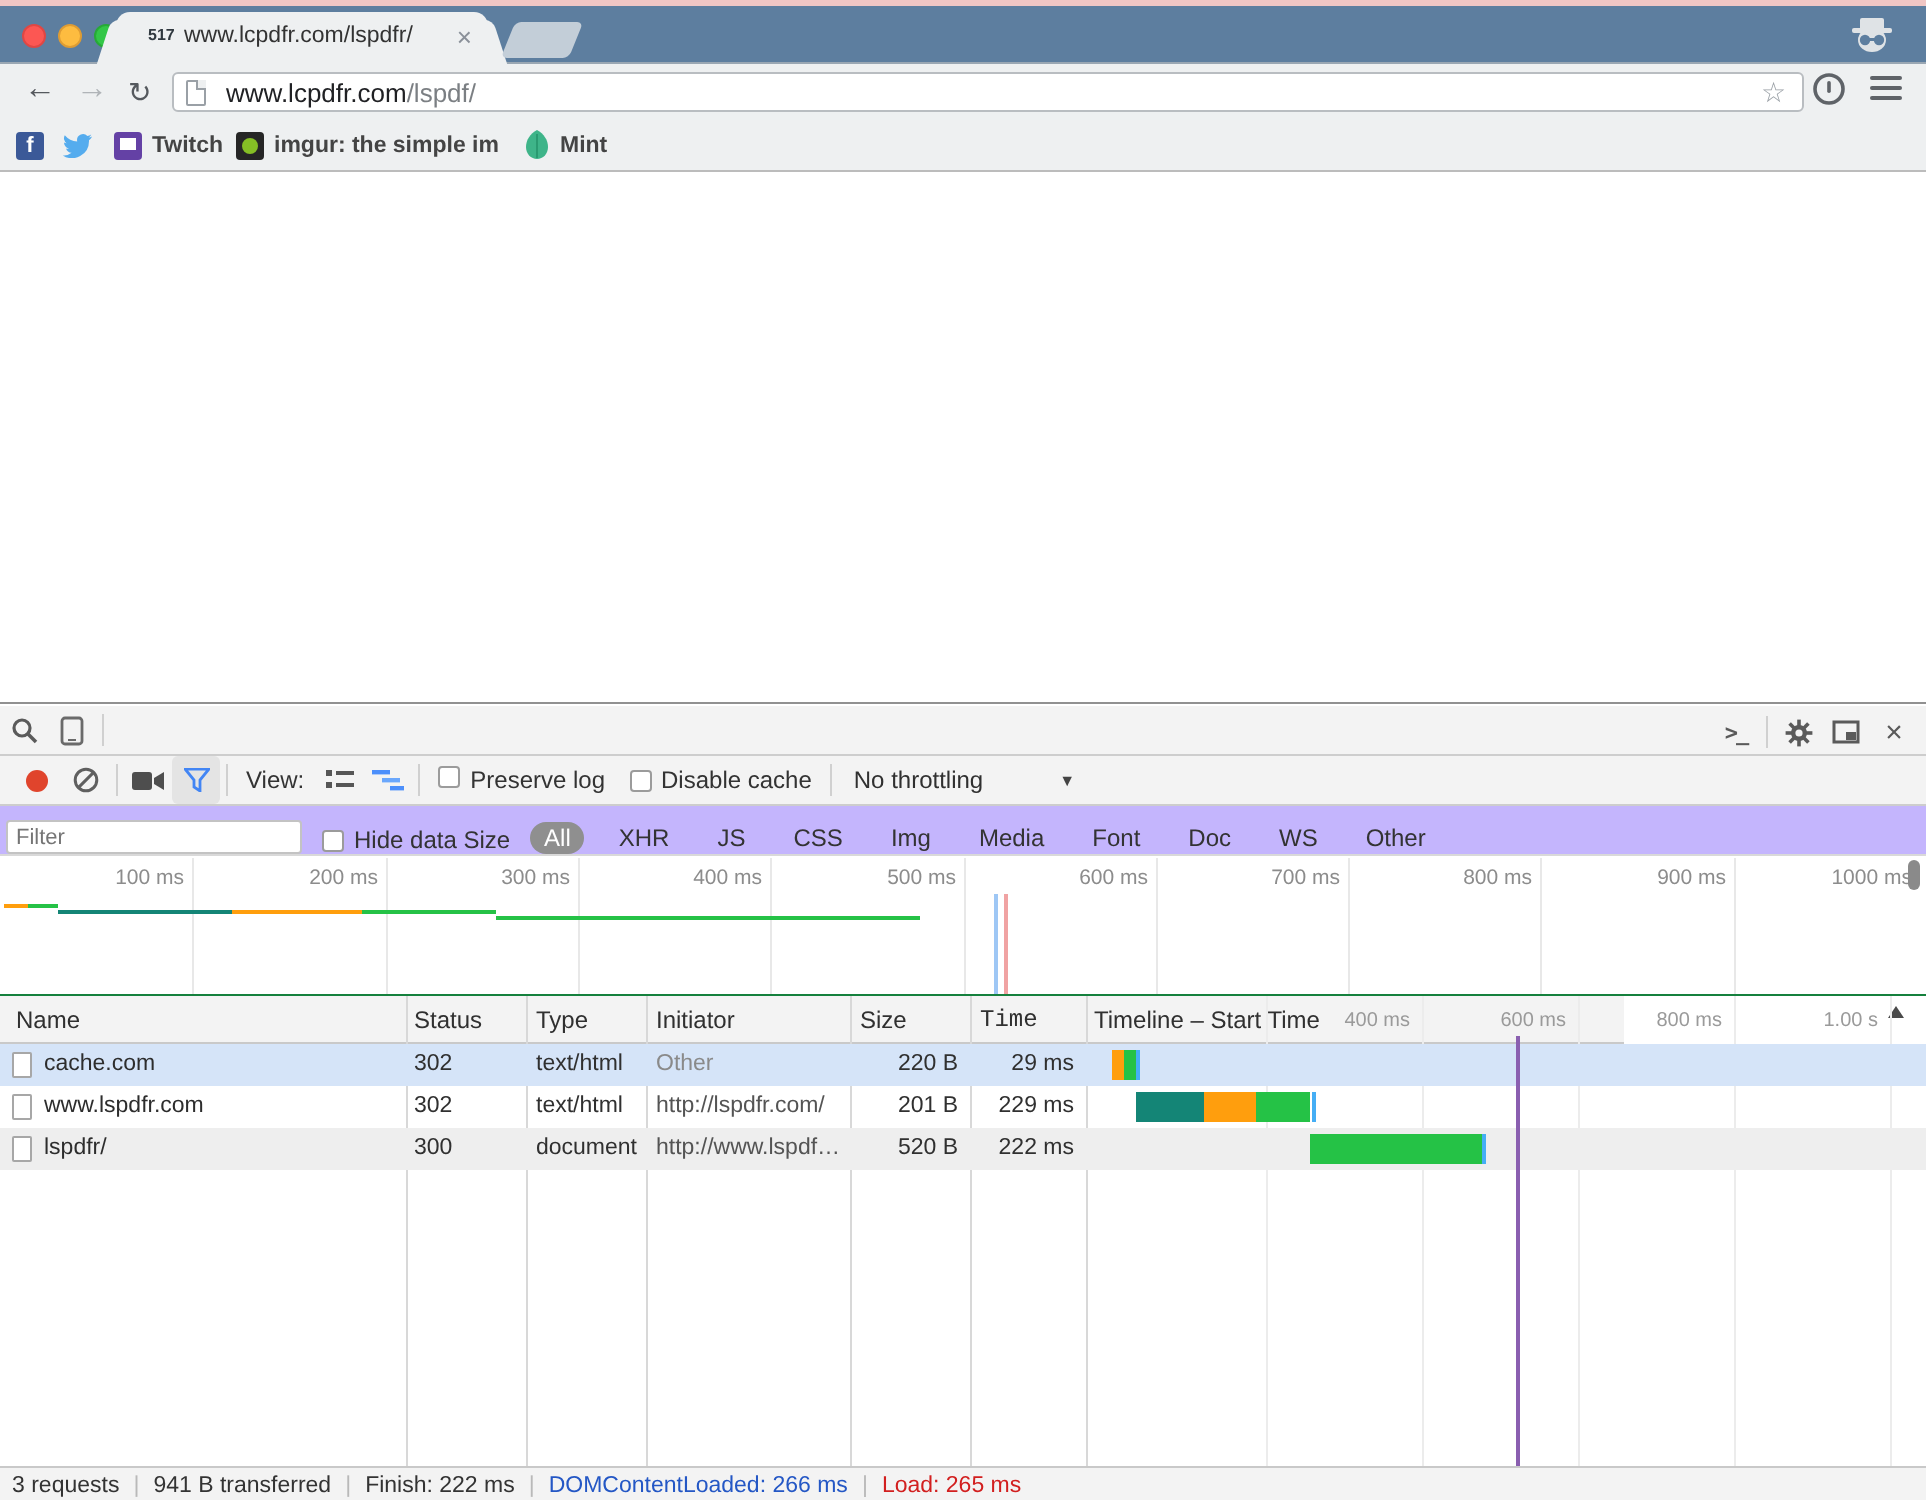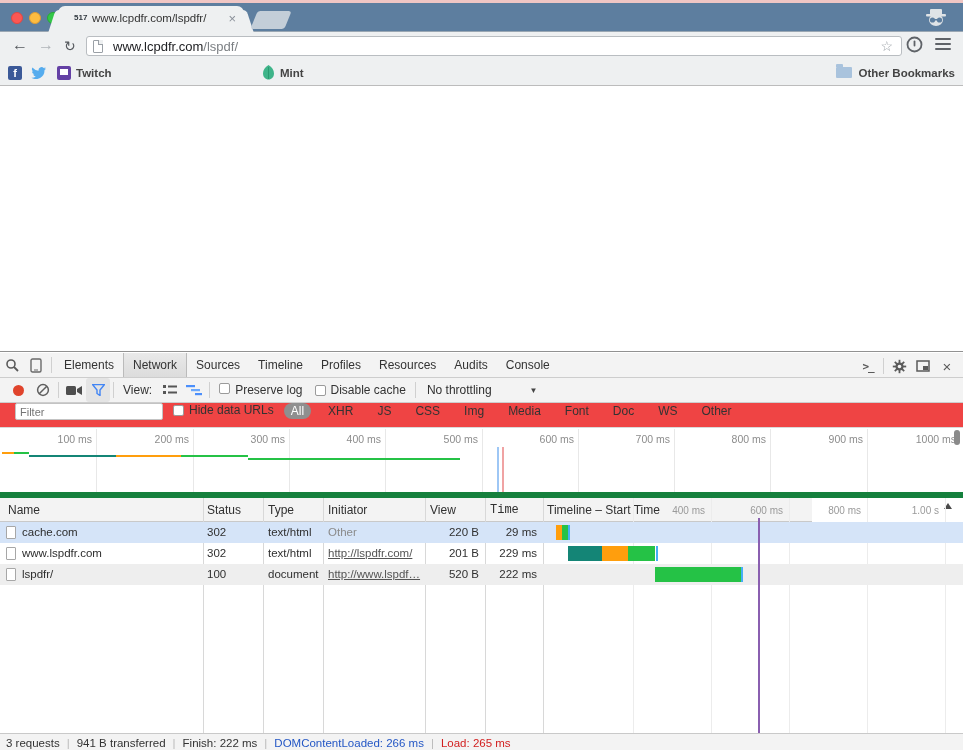--- a/index.html
+++ b/index.html
@@ -66,26 +66,26 @@
   #dt-close { font-size:15px; color:#5a5a5a; padding:0 6px; }
 
   #net-toolbar { top:26px; height:25px; border-bottom:1px solid #cdcdcd; display:flex; align-items:center; padding-left:6px; }
   #record-btn { width:11px; height:11px; border-radius:50%; background:#e0442c; margin:0 7px; flex:none; }
   .chk { width:11px; height:11px; border:1px solid #9b9b9b; border-radius:2px; background:#fff; margin-right:5px; flex:none; }
   .tb-label { color:#333; }
   #throttle { display:flex; align-items:center; gap:38px; padding:0 8px; }
   #throttle .caret { font-size:8px; color:#444; }
   #funnel-wrap { background:#e4e4e4; border-radius:3px; padding:2px 4px; }
 
-  #filter-row { top:51px; height:25px; background:#ef4444; border-bottom:1px solid #d9d9d9; display:flex; align-items:flex-start; padding-left:15px; }
+  #filter-row { top:51px; height:25px; background:#c4b5fd; border-bottom:1px solid #d9d9d9; display:flex; align-items:flex-end; padding-left:3px; }
   #filter-input { width:148px; height:17px; border:1px solid #c3c3c3; border-radius:2px; background:#fff; font-size:11px; padding:0 4px; color:#333; font-family:"Liberation Sans",sans-serif; }
   .pill { padding:1px 7px; color:#333; flex:none; }
   .pill.active { background:#8f8f8f; color:#fff; border-radius:9px; }
 
-  #overview { top:77px; left:0; width:963px; height:69px; background:#fff; border-bottom:6px solid #15803d; overflow:hidden; }
+  #overview { top:77px; left:0; width:963px; height:69px; background:#fff; border-bottom:1px solid #15803d; overflow:hidden; }
   .ov-gridline { top:0; width:1px; height:69px; background:#e8e8e8; }
   .ov-tick { top:4px; height:12px; font-size:10.5px; color:#8c8c8c; text-align:right; }
   .ov-seg { height:2px; }
   #ov-scrollthumb { right:3px; top:1px; width:6px; height:15px; background:#8a8a8a; border-radius:3px; }
 
   #grid { top:146px; left:0; width:963px; height:235px; background:#fff; overflow:hidden; }
   #grid-header { left:0; top:0; width:812px; height:24px; background:#f3f3f3; border-bottom:1px solid #c9c9c9; }
   .col-border { top:0; width:1px; height:235px; background:#d8d8d8; }
   .tl-gridline { top:0; width:1px; height:235px; background:#ececec; }
   .hdr-label { top:5px; font-size:12px; color:#303030; white-space:nowrap; }
@@ -93,21 +93,21 @@
   #sort-arrow { width:0; height:0; border-left:4px solid transparent; border-right:4px solid transparent; border-bottom:6px solid #4a4a4a; top:5px; }
   .nrow { left:0; width:963px; height:21px; }
   .nrow .cell { position:absolute; top:4px; font-size:11.5px; white-space:nowrap; overflow:hidden; }
   .nrow.selected { background:#d5e4f8; }
   .nrow.striped { background:#eeeeee; }
   .doc-icon { position:absolute; left:6px; top:4px; width:10px; height:13px; background:#fff; border:1px solid #a7a7a7; border-radius:1px; }
   .c-name { left:22px; width:176px; color:#2d2d2d; }
   .c-status { left:207px; width:52px; }
   .c-type { left:268px; width:52px; }
   .c-init { left:328px; width:94px; color:#545454; }
-  .c-init.link { text-decoration:underline; }
+  .c-init.link { }
   .c-init.plain { color:#8a8a8a; }
   .c-size { left:425px; width:54px; text-align:right; }
   .c-time { left:485px; width:52px; text-align:right; }
   .wf-seg { position:absolute; top:3px; height:15px; }
   #event-line { top:20px; width:2px; height:215px; background:#8a5fb0; }
 
   #status-bar { top:381px; height:18px; border-top:1px solid #c9c9c9; display:flex; align-items:center; gap:7px; padding-left:6px; font-size:11.5px; color:#333; }
   #status-bar .sep { color:#b9b9b9; }
   #sb-dcl { color:#2457c5; }
   #sb-load { color:#d21f1f; }
@@ -173,63 +173,53 @@
     <span>
         <svg width="16" height="13" viewBox="0 0 16 13">
           <path d="M15 2.2c-.5.3-1.1.5-1.7.6.6-.4 1-.9 1.3-1.6-.6.4-1.2.6-1.9.8A3 3 0 0 0 7.6 4.7 8.5 8.5 0 0 1 1.4 1.6a3 3 0 0 0 .9 4A3 3 0 0 1 1 5.2v.1c0 1.4 1 2.7 2.4 3a3 3 0 0 1-1.4 0 3 3 0 0 0 2.8 2.1A6 6 0 0 1 .4 11.7 8.5 8.5 0 0 0 13.5 4.5v-.4c.6-.4 1.1-1 1.5-1.9z" fill="#55acee"></path>
         </svg>
       </span>
   </div>
   <div class="abs bm" id="bm-twitch" style="left:57px">
     <span class="bm-ico"></span>
     <span>Twitch</span>
   </div>
+  <div class="abs bm" id="bm-imgur" style="left:118px">
+    <span class="bm-ico"></span>
+    <span>imgur: the simple im</span>
+  </div>
   <div class="abs bm" id="bm-mint" style="left:262px">
     <span>
         <svg width="13" height="15" viewBox="0 0 13 15">
           <path d="M6.5 0C10 2 12 5 12 8.5 12 12 9.5 14.5 6.5 14.5S1 12 1 8.5C1 5 3 2 6.5 0z" fill="#3eb489"></path>
           <path d="M6.5 2v12" stroke="#2a9a71" stroke-width="1"></path>
         </svg>
       </span>
     <span>Mint</span>
   </div>
-  <div class="abs" id="other-bookmarks">
-    <span id="folder-icon"></span>
-    <span>Other Bookmarks</span>
-  </div>
 </div>
 
 <div class="abs" id="page-area"></div>
 
 <div class="abs" id="devtools">
 
   <div class="abs dt-band" id="dt-tabbar">
     <span class="dt-iconbtn">
       <svg width="14" height="14" viewBox="0 0 14 14">
           <circle cx="6" cy="6" r="4" fill="none" stroke="#5a5a5a" stroke-width="1.6"></circle>
           <line x1="9" y1="9" x2="13" y2="13" stroke="#5a5a5a" stroke-width="1.8"></line>
         </svg>
     </span>
     <span class="dt-iconbtn">
       <svg width="12" height="15" viewBox="0 0 12 15">
           <rect x="1" y="1" width="10" height="13" rx="1.5" fill="none" stroke="#6a6a6a" stroke-width="1.4"></rect>
           <line x1="4" y1="12" x2="8" y2="12" stroke="#6a6a6a" stroke-width="1"></line>
         </svg>
     </span>
     <span class="vsep"></span>
-    <div id="dt-tabs" style="display:flex;">
-        <div class="dt-tab">Elements</div>
-        <div class="dt-tab active">Network</div>
-        <div class="dt-tab">Sources</div>
-        <div class="dt-tab">Timeline</div>
-        <div class="dt-tab">Profiles</div>
-        <div class="dt-tab">Resources</div>
-        <div class="dt-tab">Audits</div>
-        <div class="dt-tab">Console</div>
-      </div>
     <div id="dt-right">
       <span class="dt-iconbtn" id="drawer-icon">&gt;_</span>
       <span class="vsep"></span>
       <span class="dt-iconbtn">
         <svg width="15" height="15" viewBox="0 0 15 15">
             <g stroke="#5a5a5a" stroke-width="1.8">
               <line x1="7.5" y1="0.8" x2="7.5" y2="14.2"></line>
               <line x1="0.8" y1="7.5" x2="14.2" y2="7.5"></line>
               <line x1="2.8" y1="2.8" x2="12.2" y2="12.2"></line>
               <line x1="12.2" y1="2.8" x2="2.8" y2="12.2"></line>
@@ -300,21 +290,21 @@
     <span id="throttle">
       <span>No throttling</span>
       <span class="caret">▼</span>
     </span>
   </div>
 
   <div class="abs dt-band" id="filter-row">
     <input id="filter-input" placeholder="Filter" style="">
     <span style="display:flex;align-items:center;margin-left:10px">
       <span class="chk"></span>
-      <span class="tb-label">Hide data URLs</span>
+      <span class="tb-label">Hide data Size</span>
     </span>
     <div id="type-pills" style="display:flex;align-items:center;gap:10px;margin-left:10px">
         <span class="pill active">All</span>
         <span class="pill">XHR</span>
         <span class="pill">JS</span>
         <span class="pill">CSS</span>
         <span class="pill">Img</span>
         <span class="pill">Media</span>
         <span class="pill">Font</span>
         <span class="pill">Doc</span>
@@ -353,21 +343,21 @@
       <div class="abs" style="left: 502px; top: 18px; width: 2px; height: 51px; background: rgb(240, 163, 163);"></div>
       <div class="abs" id="ov-scrollthumb" style="right: 3px; top: 1px; width: 6px; height: 15px; background: rgb(138, 138, 138); border-radius: 3px;"></div>
     </div>
 
   <div class="abs" id="grid">
     <div class="abs" id="grid-header">
         <div class="abs hdr-label" style="left: 8px;">Name</div>
         <div class="abs hdr-label" style="left: 207px;">Status</div>
         <div class="abs hdr-label" style="left: 268px;">Type</div>
         <div class="abs hdr-label" style="left: 328px;">Initiator</div>
-        <div class="abs hdr-label" style="left: 430px;">View</div>
+        <div class="abs hdr-label" style="left: 430px;">Size</div>
         <div class="abs hdr-label" style="left: 490px; font-family: Liberation Mono, monospace;">Time</div>
         <div class="abs hdr-label" style="left: 547px;">Timeline – Start Time</div>
         <div class="abs tl-ticklabel" style="left: 639px; width: 66px;">400 ms</div>
         <div class="abs tl-ticklabel" style="left: 717px; width: 66px;">600 ms</div>
         <div class="abs tl-ticklabel" style="left: 795px; width: 66px;">800 ms</div>
         <div class="abs tl-ticklabel" style="left: 873px; width: 66px;">1.00 s</div>
         <div class="abs" id="sort-arrow" style="left: 944px;"></div>
       </div>
     <div class="abs" id="grid-lines" style="left:0;top:0;width:963px;height:235px;pointer-events:none">
         <div class="abs col-border" style="left: 203px;"></div>
@@ -404,21 +394,21 @@
           <div class="cell c-size">201 B</div>
           <div class="cell c-time">229 ms</div>
           <div class="wf-seg" style="left: 568px; width: 34px; background: rgb(20, 133, 118);"></div>
           <div class="wf-seg" style="left: 602px; width: 27px; background: rgb(255, 158, 13);"></div>
           <div class="wf-seg" style="left: 628px; width: 27px; background: rgb(37, 194, 70);"></div>
           <div class="wf-seg" style="left: 656px; width: 2px; background: rgb(69, 174, 245);"></div>
         </div>
         <div class="abs nrow striped" style="top: 42px;">
           <div class="doc-icon"></div>
           <div class="cell c-name">lspdfr/</div>
-          <div class="cell c-status">100</div>
+          <div class="cell c-status">300</div>
           <div class="cell c-type">document</div>
           <div class="cell c-init link">http://www.lspdf…</div>
           <div class="cell c-size">520 B</div>
           <div class="cell c-time">222 ms</div>
           <div class="wf-seg" style="left: 655px; width: 86px; background: rgb(37, 194, 70);"></div>
           <div class="wf-seg" style="left: 741px; width: 2px; background: rgb(69, 174, 245);"></div>
         </div>
       </div>
     <div class="abs" id="event-line" style="left: 758px; background: rgb(138, 95, 176);"></div>
   </div>

